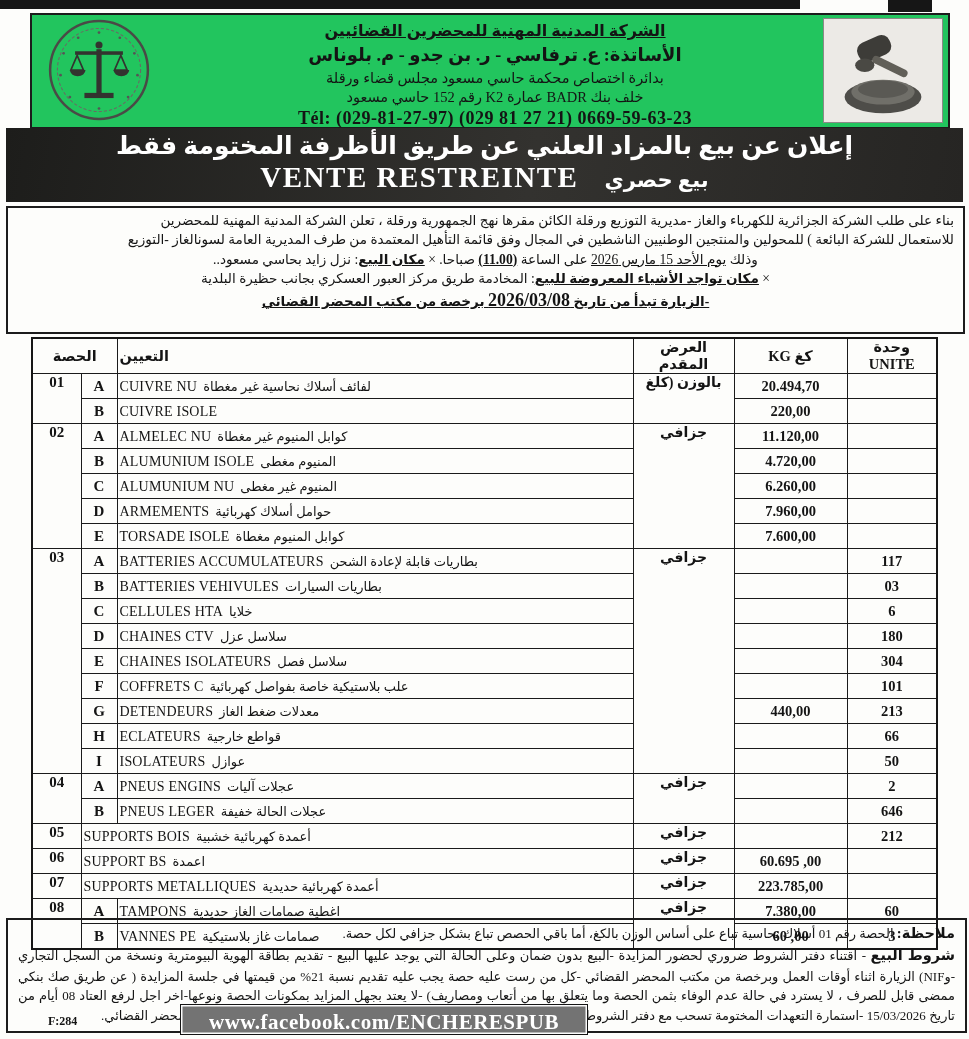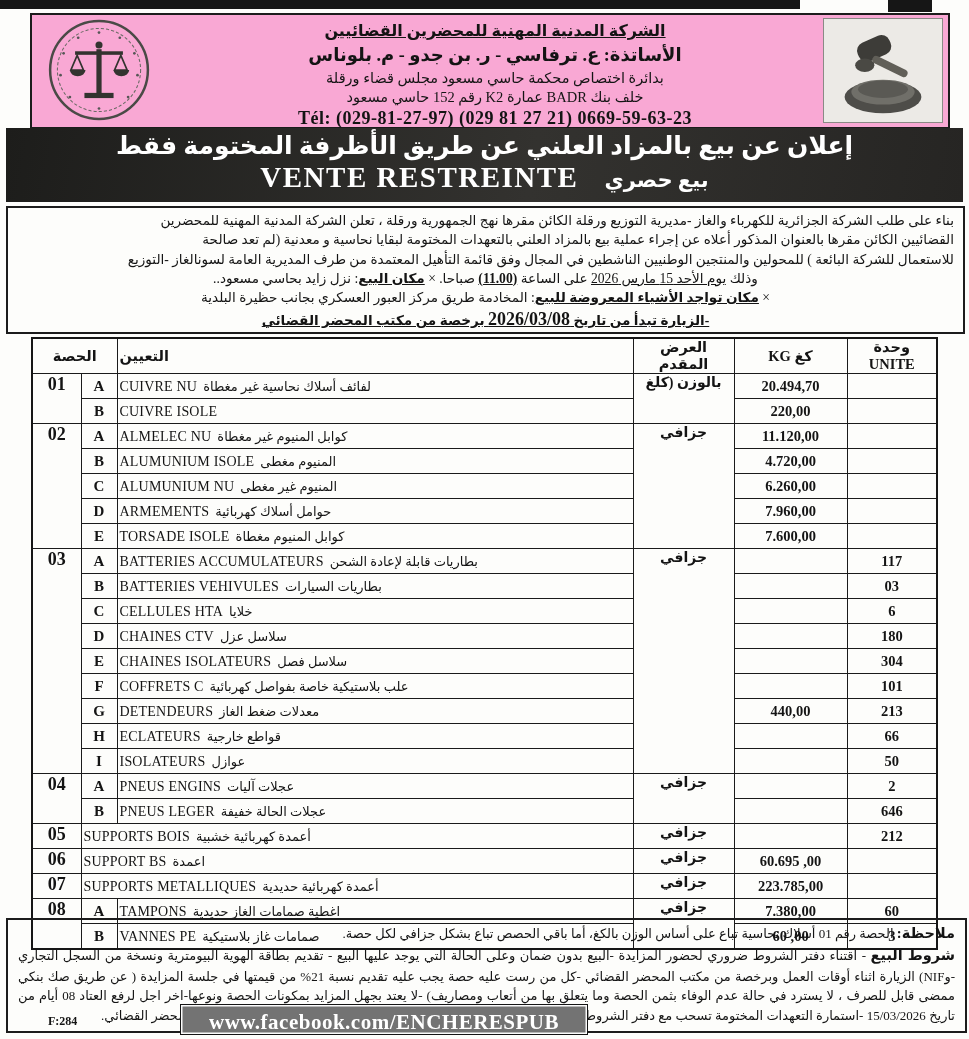--- a/index.html
+++ b/index.html
@@ -2,21 +2,21 @@
 <html lang="ar"><head>
 <meta charset="utf-8">
 <style>
   html,body{margin:0;padding:0;background:#f2f1ee;}
   .page{position:relative;width:969px;height:1039px;background:#fdfdfb;margin:0 auto;
         font-family:"Liberation Serif","DejaVu Sans",serif;color:#141414;overflow:hidden;}
   
   .topstrip{position:absolute;top:0;left:0;width:800px;height:9px;background:#161616;}
   .topstrip2{position:absolute;top:0;left:888px;width:44px;height:12px;background:#161616;}
   
-  .header-box{position:absolute;top:13px;left:30px;width:916px;height:112px;border:2.5px solid #1c1c1c;background:#f9a8d4;}
+  .header-box{position:absolute;top:13px;left:30px;width:916px;height:112px;border:2.5px solid #1c1c1c;background:#22c55e;}
   .seal{position:absolute;left:8px;top:3px;width:118px;height:104px;}
   .gavel-box{position:absolute;right:5px;top:3px;width:118px;height:103px;border:1px solid #8a8a86;background:#eceae6;display:flex;align-items:center;justify-content:center;}
   .hcenter{position:absolute;left:150px;right:140px;top:2px;text-align:center;direction:rtl;}
   .h-company{font-size:16px;font-weight:bold;text-decoration:underline;margin-top:4px;}
   .h-masters{font-size:18px;font-weight:bold;margin-top:4px;}
   .h-juris{font-size:14.5px;margin-top:4px;}
   .h-addr{font-size:14.5px;margin-top:2px;}
   .h-phone{font-size:18px;font-weight:bold;margin-top:2px;direction:ltr;letter-spacing:.5px;}
   
   .banner{position:absolute;top:128px;left:6px;width:957px;height:74px;
@@ -36,21 +36,21 @@
   .seg-b{font-weight:bold;}
   .seg-lg{font-size:18px;font-weight:bold;}
   
   table.lots{position:absolute;top:337px;left:31px;width:905px;border-collapse:collapse;table-layout:fixed;
              border:2.5px solid #161616;}
   table.lots td,table.lots th{border:1.6px solid #1b1b1b;padding:0 2px;overflow:hidden;}
   table.lots th{height:26px;font-size:14.5px;font-weight:bold;direction:rtl;}
   table.lots td{height:24px;}
   th.th-designation{text-align:left;padding-left:8px;direction:rtl;}
   th.th-lot,th.th-offer,th.th-kg,th.th-unit{text-align:center;}
-  td.c-lot{font-weight:bold;font-size:18px;text-align:center;vertical-align:top;padding-top:2px;}
+  td.c-lot{font-weight:bold;font-size:15px;text-align:center;vertical-align:top;padding-top:2px;}
   td.c-letter{font-weight:bold;font-size:15px;text-align:center;}
   td.c-des{direction:ltr;text-align:left;padding-left:5px;}
   .fr{font-size:14px;letter-spacing:.2px;}
   .ar{font-size:13px;margin-left:6px;}
   td.c-offer{direction:rtl;text-align:center;vertical-align:top;padding-top:3px;font-size:14px;font-weight:bold;}
   td.c-kg,td.c-unit{text-align:center;font-weight:bold;font-size:14.5px;}
   
   .notes-box{position:absolute;top:918px;left:6px;width:937px;height:105px;border:2px solid #1c1c1c;
              padding:3px 10px;direction:rtl;font-size:13px;line-height:1.5;text-align:justify;}
   .lead{font-weight:bold;font-size:14.5px;}
@@ -114,21 +114,20 @@
   <div class="banner">
     <div class="banner-l1">إعلان عن بيع بالمزاد العلني عن طريق الأظرفة المختومة فقط</div>
     <div class="banner-l2">
       <span class="banner-fr">VENTE RESTREINTE</span>
       <span class="banner-ar">بيع حصري</span>
     </div>
   </div>
 
   <div class="intro-box" id="intro-box">
       <div class="iline right"><span>بناء على طلب الشركة الجزائرية للكهرباء والغاز -مديرية التوزيع ورقلة الكائن مقرها نهج الجمهورية ورقلة ، تعلن الشركة المدنية المهنية للمحضرين</span></div>
-      <div class="iline right"><span>القضائيين الكائن مقرها بالعنوان المذكور أعلاه عن إجراء عملية بيع بالمزاد العلني بالتعهدات المختومة لبقايا نحاسية و معدنية (لم تعد صالحة</span></div>
       <div class="iline right"><span>للاستعمال للشركة البائعة ) للمحولين والمنتجين الوطنيين الناشطين في المجال وفق قائمة التأهيل المعتمدة من طرف المديرية العامة لسونالغاز -التوزيع</span></div>
       <div class="iline center"><span>وذلك </span><span class="seg-u">يوم الأحد 15 مارس 2026</span><span> على الساعة </span><span class="seg-u seg-b">(11.00)</span><span> صباحا. × </span><span class="seg-u seg-b">مكان البيع</span><span>: نزل زايد بحاسي مسعود..</span></div>
       <div class="iline center"><span>× </span><span class="seg-u seg-b">مكان تواجد الأشياء المعروضة للبيع</span><span>: المخادمة طريق مركز العبور العسكري بجانب حظيرة البلدية</span></div>
       <div class="iline center"><span class="seg-u seg-b">-الزيارة تبدأ من تاريخ </span><span class="seg-u seg-lg">2026/03/08</span><span class="seg-u seg-b"> برخصة من مكتب المحضر القضائي</span></div>
     </div>
 
   <table class="lots">
     <colgroup>
       <col style="width:49px">
         <col style="width:36px">

